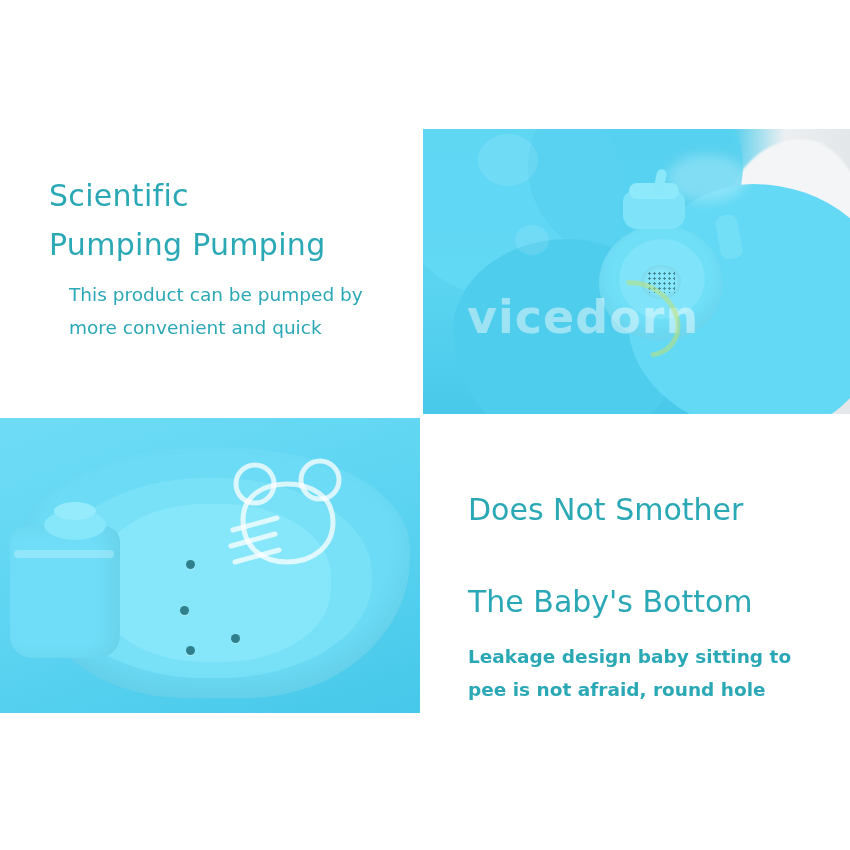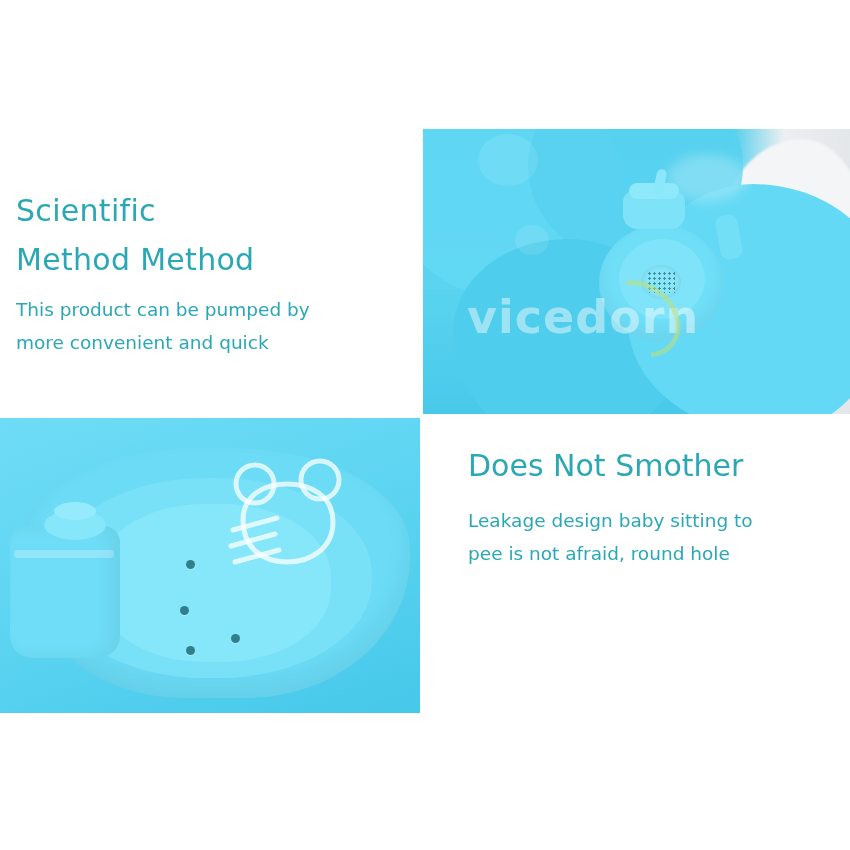--- a/index.html
+++ b/index.html
@@ -17,24 +17,24 @@
     position: relative;
     width: 850px;
     height: 850px;
     background: #ffffff;
   }
 
   
   .top-text {
     position: absolute;
     left: 0px;
-    top: 145px;
+    top: 130px;
     width: 420px;
     height: 285px;
-    padding-left: 16px;
+    padding-left: 49px;
     box-sizing: border-box;
   }
   .heading {
     color: #2aa8b5;
     font-size: 30px;
     line-height: 1.62;
     font-weight: 400;
     letter-spacing: 0.3px;
     margin: 0;
     padding-top: 42px;
@@ -46,20 +46,21 @@
   .body-text {
     color: #2aa8b5;
     font-size: 18.5px;
     line-height: 1.78;
     margin: 0;
     padding-top: 10px;
   }
   .body-text .bl {
     display: block;
     white-space: nowrap;
+    margin-left: 20px;
   }
 
   
   .photo {
     position: absolute;
     overflow: hidden;
   }
   .photo-tr {
     left: 423px;
     top: 129px;
@@ -377,39 +378,39 @@
     padding-left: 45px;
     box-sizing: border-box;
   }
   .heading2 {
     color: #2aa8b5;
     font-size: 30px;
     line-height: 1.6;
     margin: 0;
     padding-top: 24px;
   }
-  .heading2 .hl { display: block; white-space: nowrap; }
+  .heading2 .hl { display: block; white-space: nowrap; margin-top: 44px; }
   .body-text2 {
     color: #2aa8b5;
     font-size: 18.5px;
     line-height: 1.8;
     margin: 0;
     padding-top: 14px;
   }
-  .body-text2 .bl { display: block; white-space: nowrap; }
+  .body-text2 .bl { display: block; white-space: nowrap; font-weight: bold; }
 </style>
 </head>
 <body>
 
 <div class="page">
 
   <div class="top-text">
     <div class="heading">
       <span class="hl">Scientific</span>
-      <span class="hl">Method Method</span>
+      <span class="hl">Pumping Pumping</span>
     </div>
     <div class="body-text">
       <span class="bl">This product can be pumped by</span>
       <span class="bl">more convenient and quick</span>
     </div>
   </div>
 
   <div class="photo photo-tr">
     <div class="tr-bg"></div>
     <div class="tr-white-right"></div>
@@ -459,20 +460,21 @@
 
     <div class="hole" style="left:186px; top:142px;"></div>
     <div class="hole" style="left:180px; top:188px;"></div>
     <div class="hole" style="left:186px; top:228px;"></div>
     <div class="hole" style="left:231px; top:216px;"></div>
   </div>
 
   <div class="bottom-text">
     <div class="heading2">
       <span class="hl">Does Not Smother</span>
+      <span class="hl">The Baby's Bottom</span>
     </div>
     <div class="body-text2">
       <span class="bl">Leakage design baby sitting to</span>
       <span class="bl">pee is not afraid, round hole</span>
     </div>
   </div>
 
 </div>
 
 </body></html>

